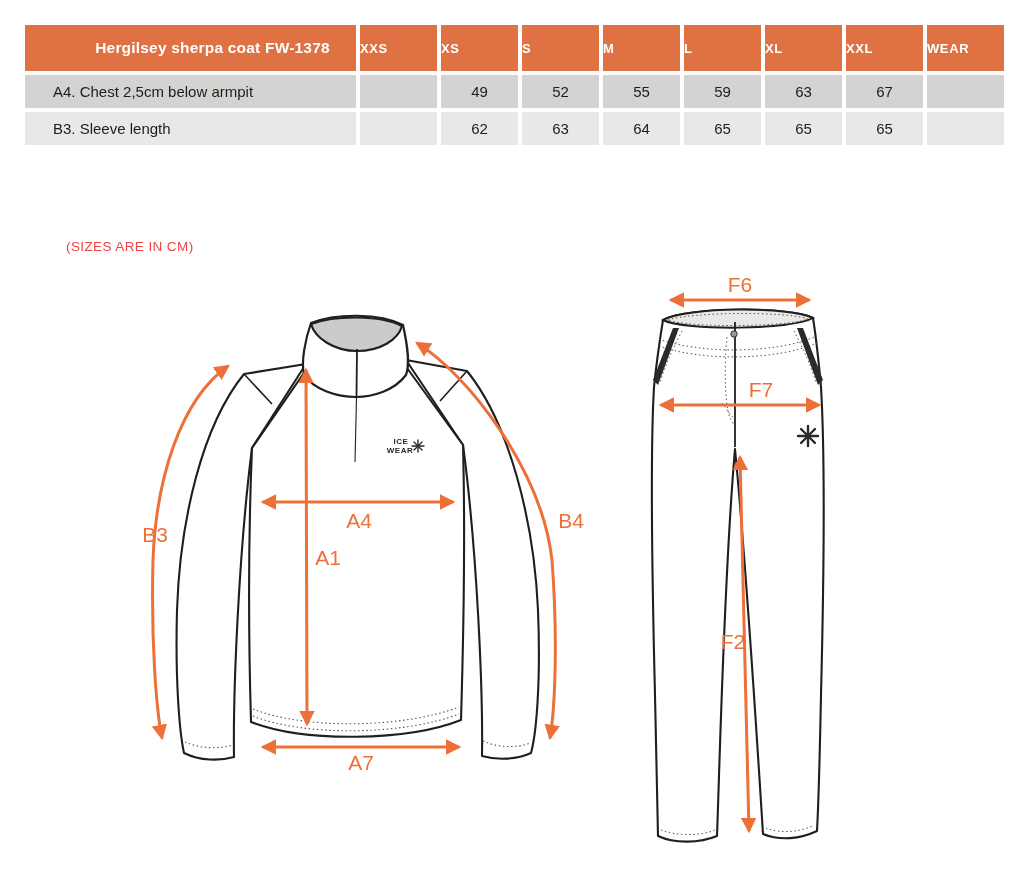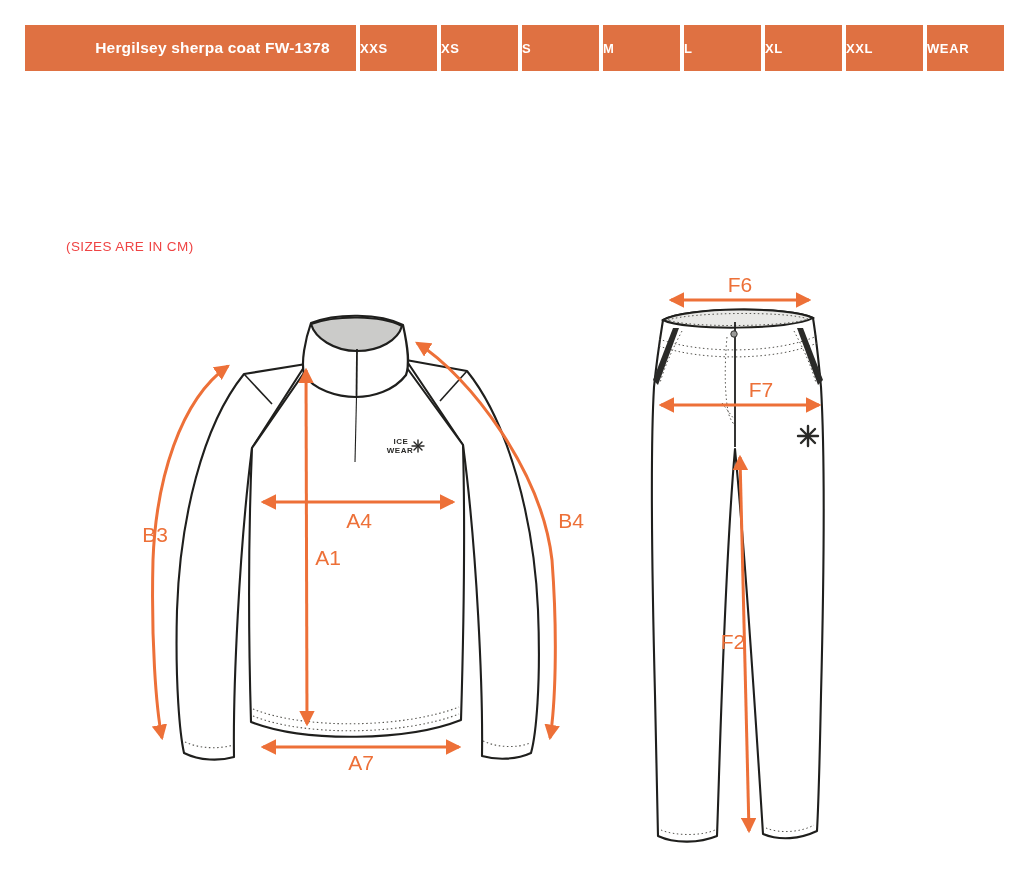--- a/index.html
+++ b/index.html
@@ -78,20 +78,42 @@
       <th>XS</th>
       <th>S</th>
       <th>M</th>
       <th>L</th>
       <th>XL</th>
       <th>XXL</th>
       <th>WEAR</th>
     </tr>
   </thead>
   <tbody>
+    <tr>
+      <td class="label-cell">A4. Chest 2,5cm below armpit</td>
+      <td></td>
+      <td>49</td>
+      <td>52</td>
+      <td>55</td>
+      <td>59</td>
+      <td>63</td>
+      <td>67</td>
+      <td></td>
+    </tr>
+    <tr>
+      <td class="label-cell">B3. Sleeve length</td>
+      <td></td>
+      <td>62</td>
+      <td>63</td>
+      <td>64</td>
+      <td>65</td>
+      <td>65</td>
+      <td>65</td>
+      <td></td>
+    </tr>
   </tbody>
 </table>
 
 <div class="sizes-note">(SIZES ARE IN CM)</div>
 
 <svg class="coat-svg" width="480" height="520" viewBox="0 0 480 520">
   <defs>
     <marker id="ah" viewBox="0 0 10 10" refX="8.5" refY="5" markerWidth="5.2" markerHeight="5.2" orient="auto-start-reverse">
       <path d="M0,0 L10,5 L0,10 Z" fill="#ed7038"></path>
     </marker>

